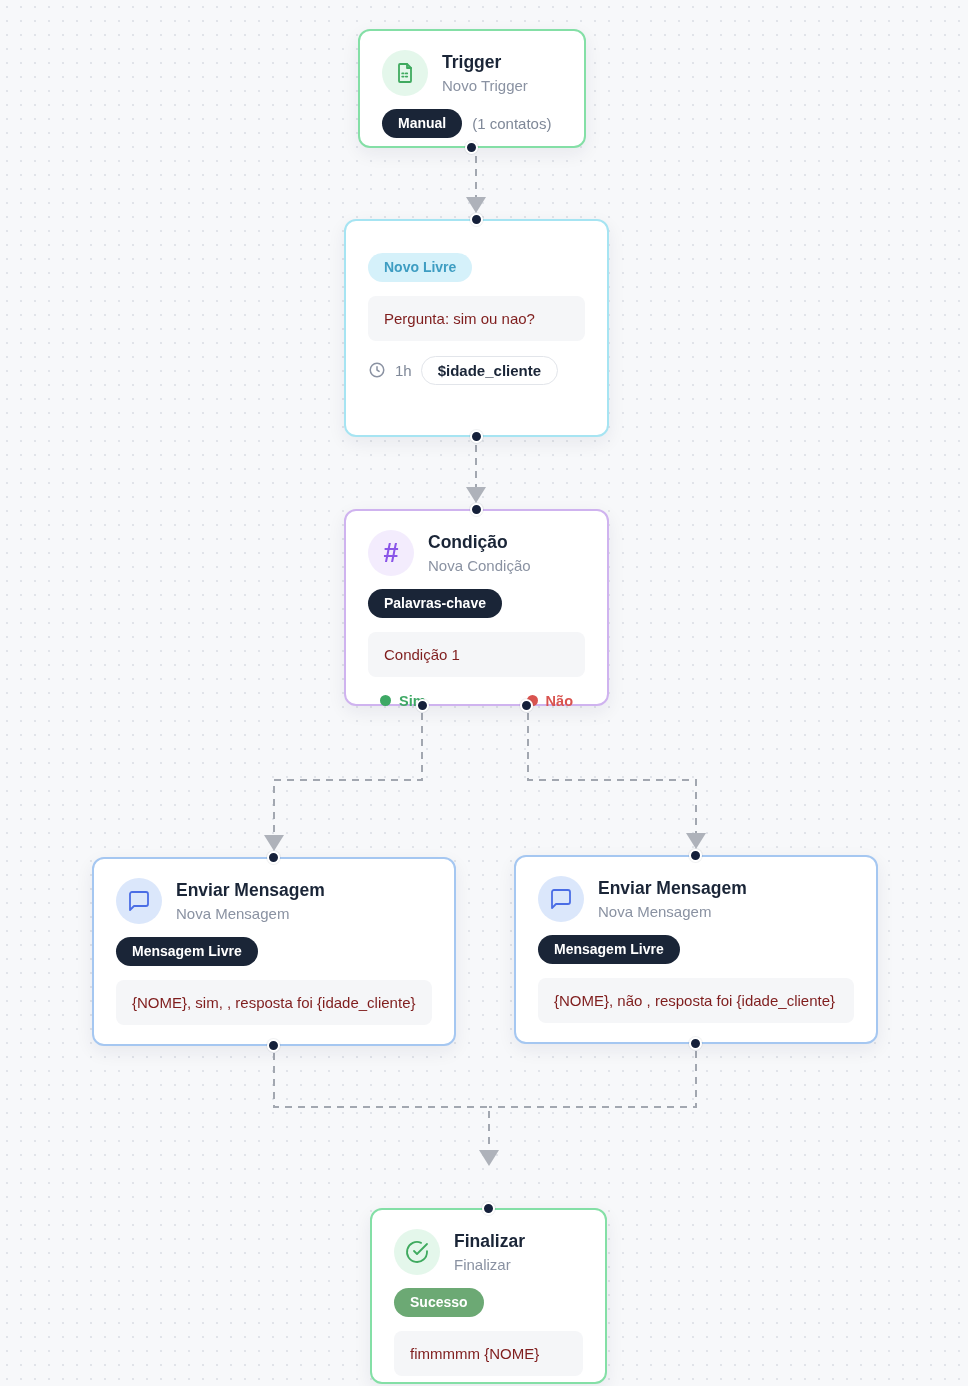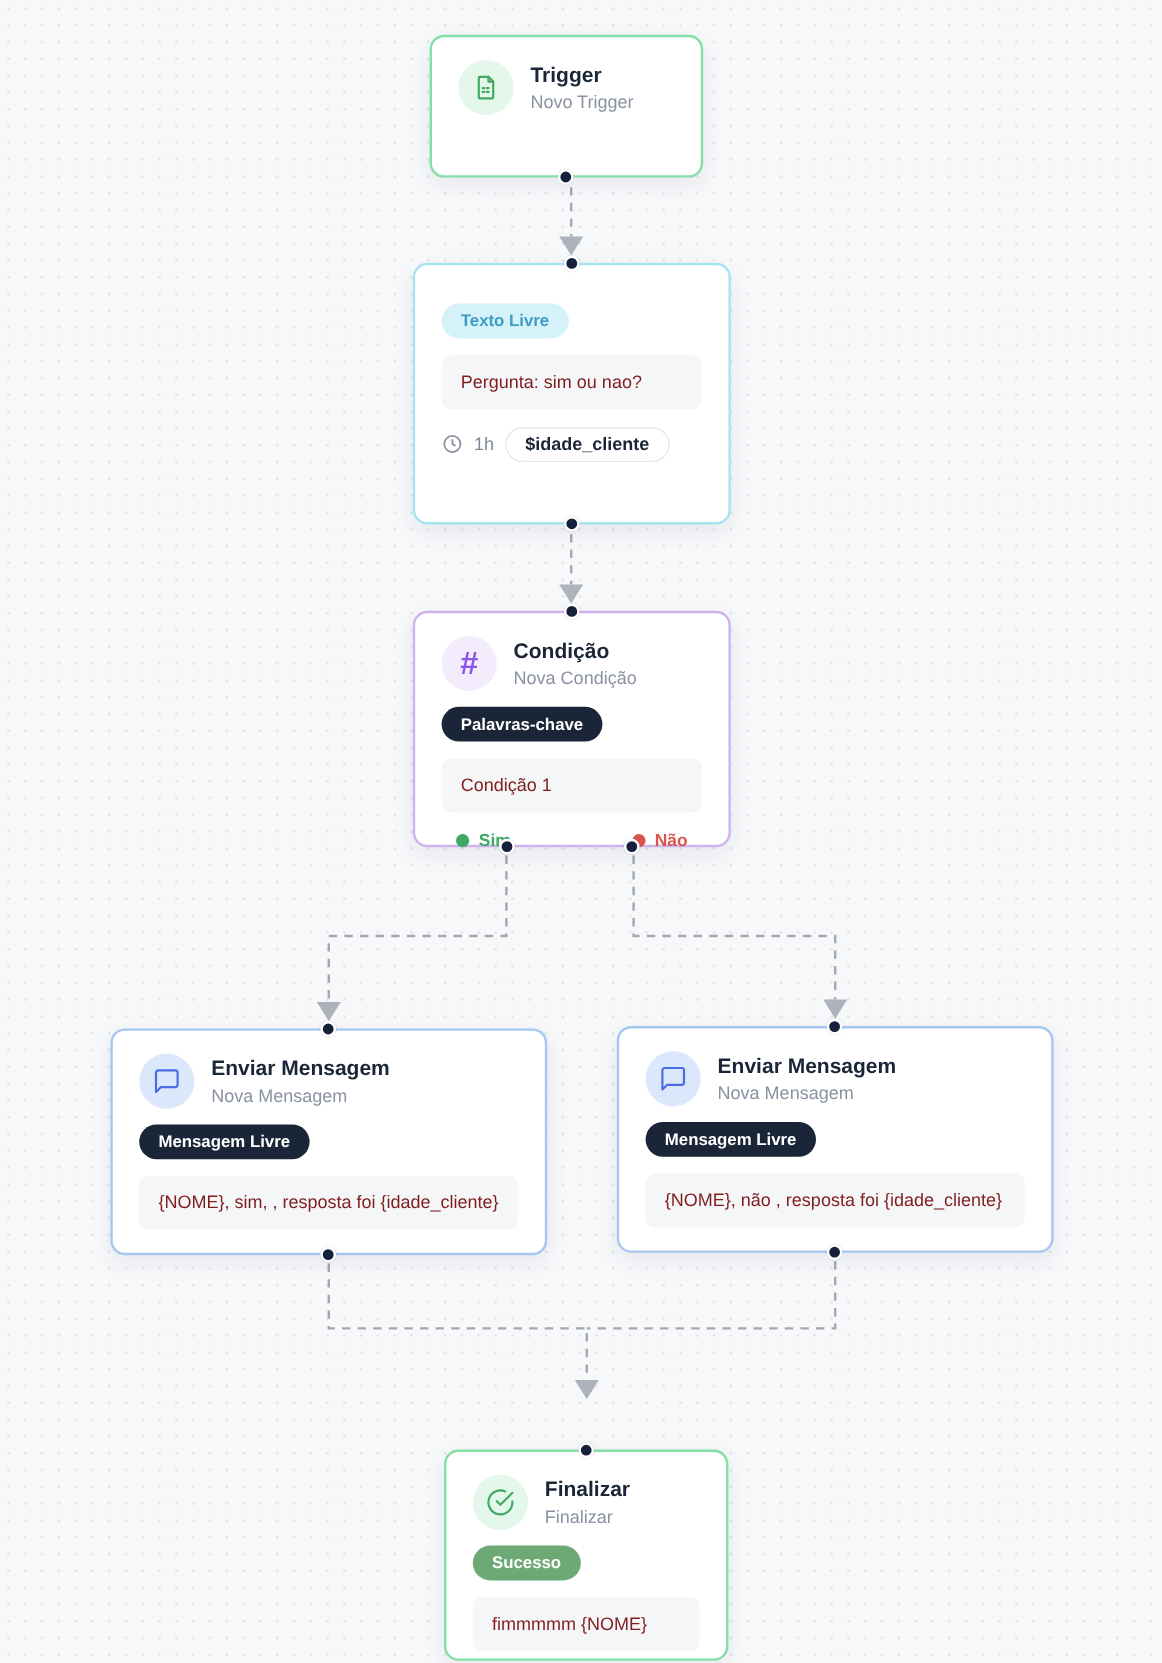--- a/index.html
+++ b/index.html
@@ -124,27 +124,31 @@
             <line x1="12.8" y1="12.4" x2="14.2" y2="12.4"></line>
           <line x1="9.2" y1="15.6" x2="10.6" y2="15.6"></line>
             <line x1="12.8" y1="15.6" x2="14.2" y2="15.6"></line>
         </svg>
       </div>
       <div>
         <div class="title">Trigger</div>
         <div class="subtitle">Novo Trigger</div>
       </div>
     </div>
+    <div class="badge-row">
+      <span class="pill pill-dark">Manual</span>
+      <span class="muted">(1 contatos)</span>
+    </div>
     <span class="handle handle-bottom"></span>
   </div>
 
   <div class="node node--collect" style="left:344px; top:219px; width:265px; height:218px;">
     <span class="handle handle-top"></span>
     <div class="badge-row">
-      <span class="pill pill-cyan">Texto Livre</span>
+      <span class="pill pill-cyan">Novo Livre</span>
     </div>
     <div class="content-box">Pergunta: sim ou nao?</div>
     <div class="footer-row">
       <span style="display:flex;">
         <svg width="18" height="18" viewBox="0 0 24 24" fill="none" stroke="#8a92a2" stroke-width="2" stroke-linecap="round" stroke-linejoin="round">
           <circle cx="12" cy="12" r="9"></circle>
           <polyline points="12 7.5 12 12 14.8 13.8"></polyline>
         </svg>
       </span>
       <span class="muted">1h</span>

